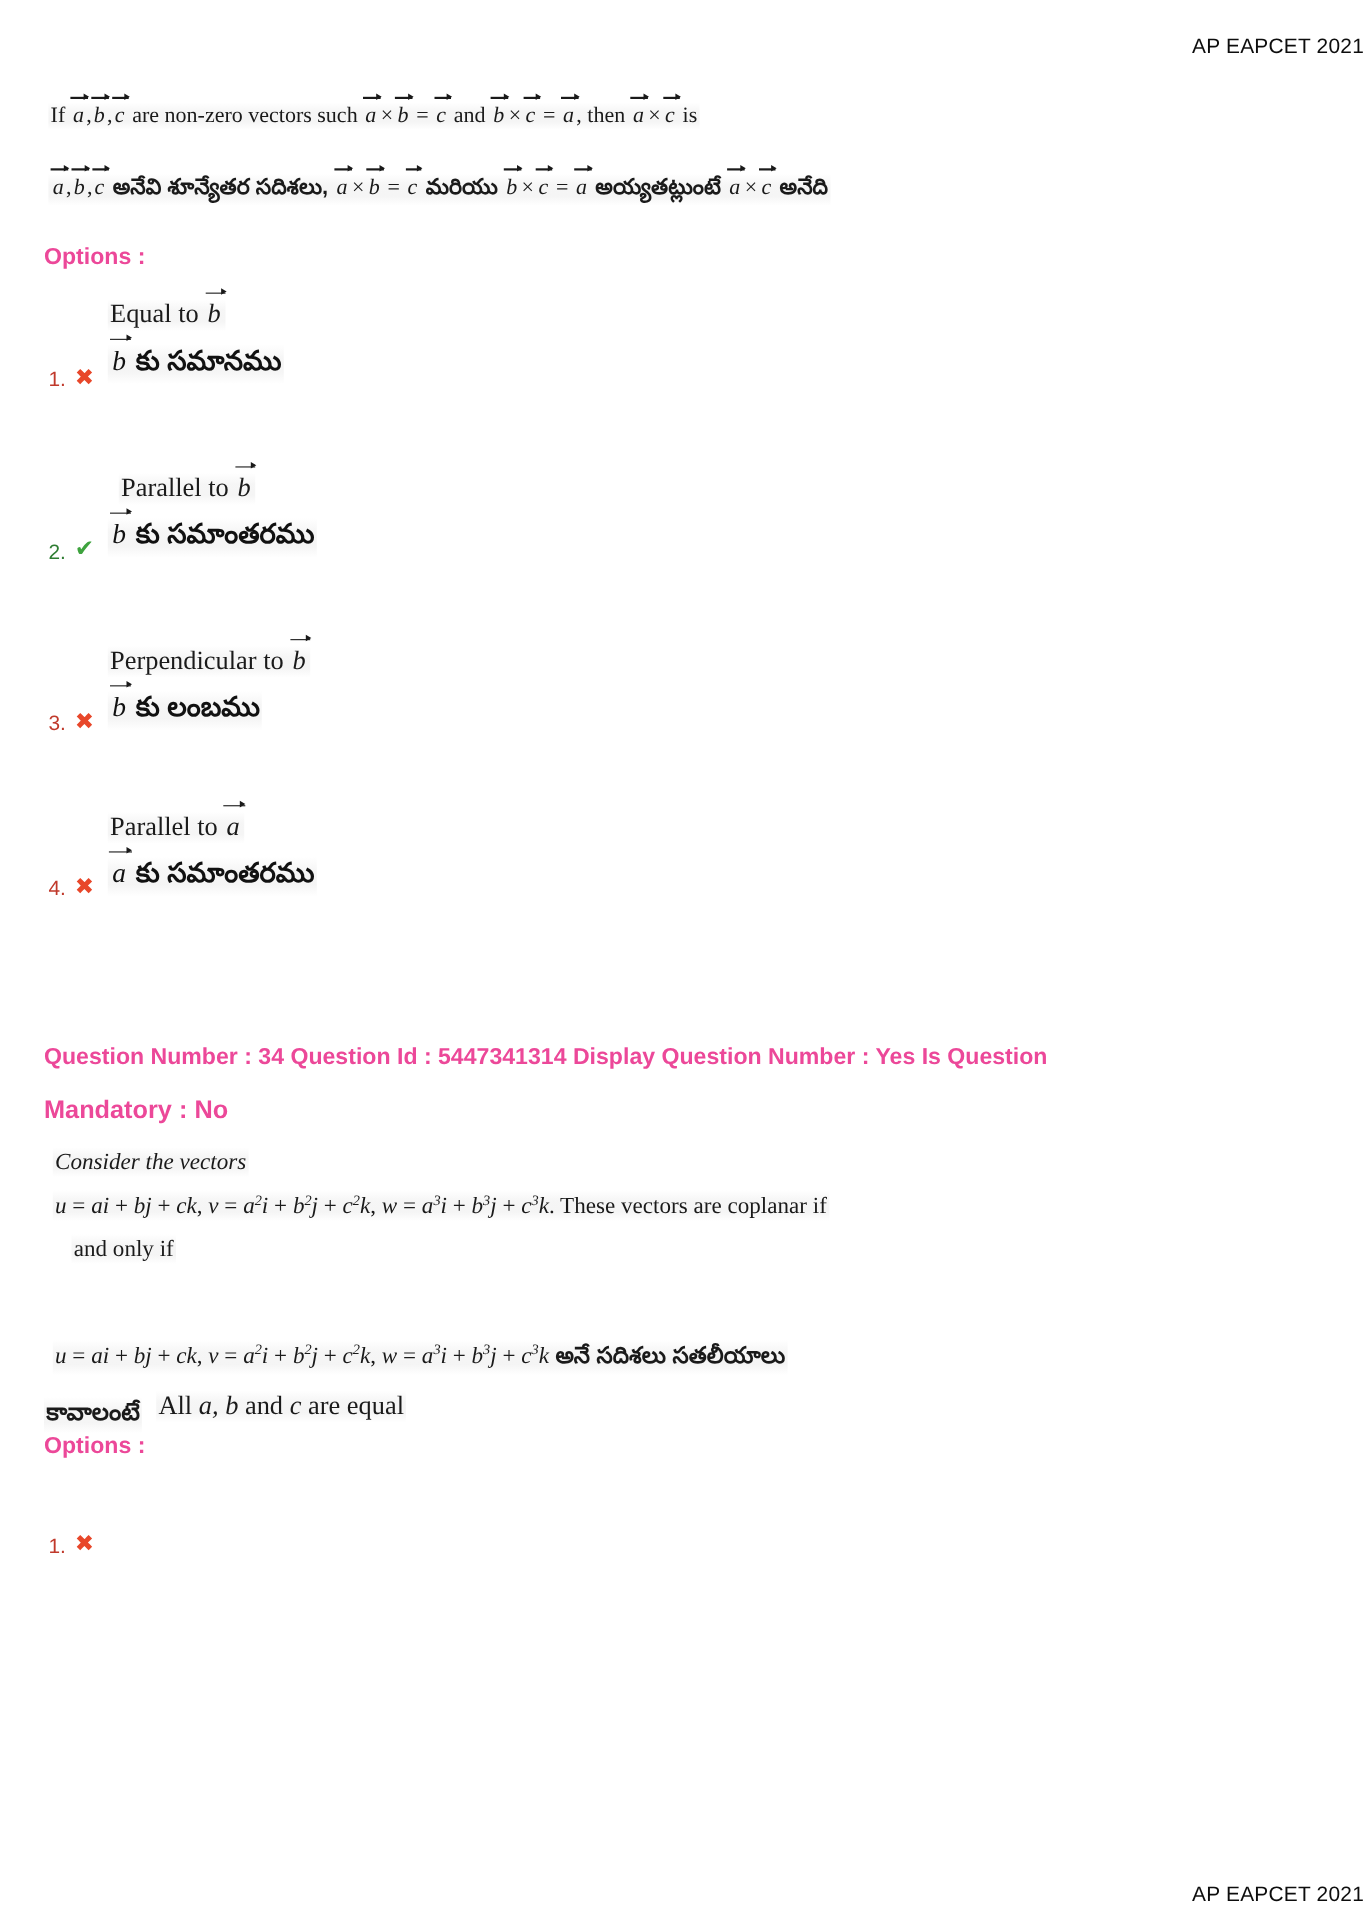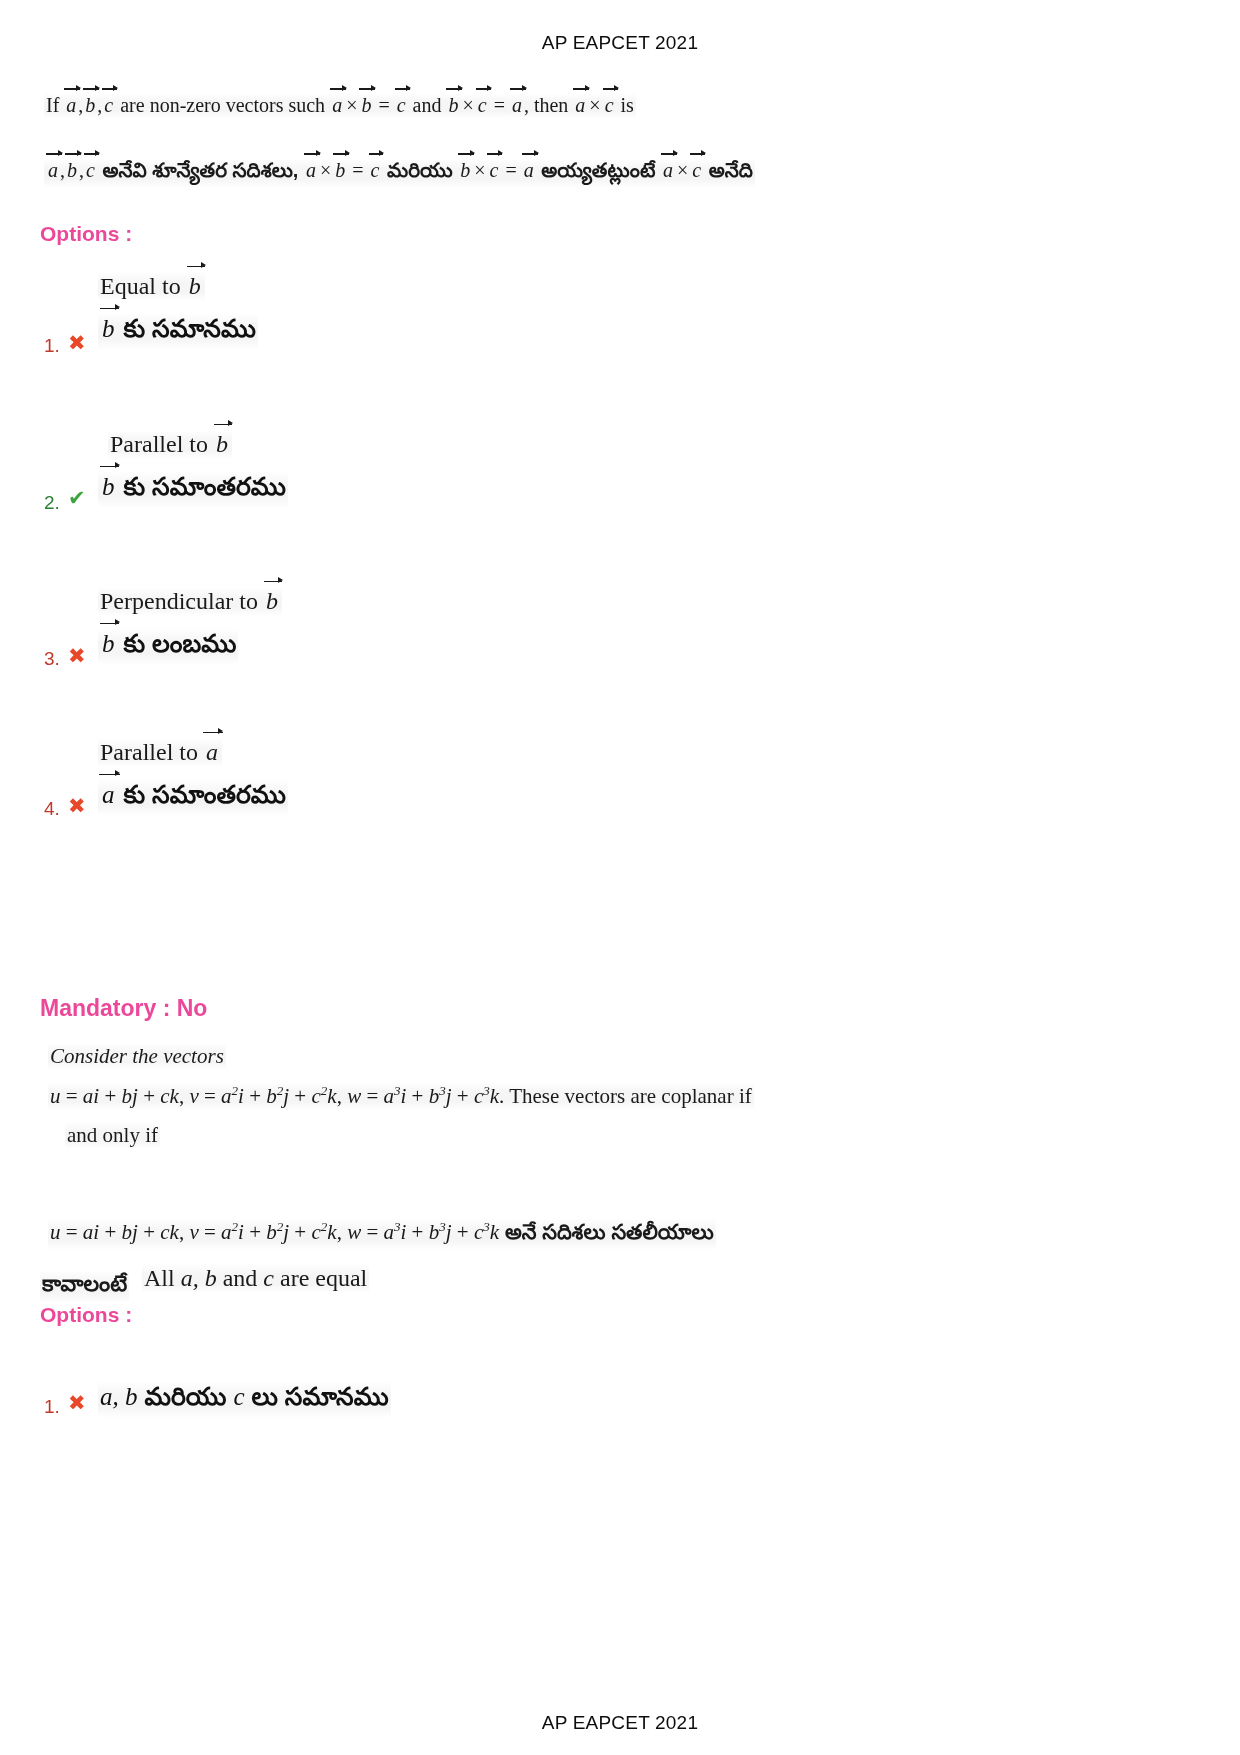--- a/index.html
+++ b/index.html
@@ -21,21 +21,21 @@
     width: 1240px;
     height: 1755px;
     background: #fff;
   }
 
   
   .running-head {
     position: absolute;
     left: 0;
     width: 1240px;
-    text-align: center;
+    text-align: right;
     font-family: "Liberation Sans", sans-serif;
     font-size: 19px;
     letter-spacing: 0.2px;
     color: #0d0d0d;
   }
   .running-head.top { top: 32px; }
   .running-head.bottom { top: 1712px; }
 
   
   .scan {
@@ -183,20 +183,21 @@
 
   <div class="opt-num wrong" style="left:44px; top:798px;">4.</div>
   <div class="mark cross" style="left:68px; top:796px;">✖</div>
   <div class="opt-en scan-blk" style="left:98px; top:738px;">
     <span>Parallel to </span><span class="vec wide">a</span>
   </div>
   <div class="opt-te scan-blk" style="left:98px; top:779px;">
     <span class="vec wide" style="font-family:'Liberation Serif',serif;">a</span><span class="tel"> కు సమాంతరము</span>
   </div>
 
+  <div class="bold-label" style="left:40px; top:949px; font-size:21px;">Question Number : 34 Question Id : 5447341314 Display Question Number : Yes Is Question</div>
   <div class="bold-label" style="left:40px; top:995px; font-size:23px;">Mandatory : No</div>
 
   <div class="scan scan-blk" style="left:48px; top:1043px; font-size:21px;font-style:italic;">Consider the vectors</div>
 
   <div class="scan scan-blk" style="left:48px; top:1082px; font-size:21px;">
     <span class="it">u</span><span> = </span><span class="it">ai</span><span> + </span><span class="it">bj</span><span> + </span><span class="it">ck</span><span>, </span><span class="it">v</span><span> = </span><span class="it">a</span><sup class="pw">2</sup><span class="it">i</span><span> + </span><span class="it">b</span><sup class="pw">2</sup><span class="it">j</span><span> + </span><span class="it">c</span><sup class="pw">2</sup><span class="it">k</span><span>, </span><span class="it">w</span><span> = </span><span class="it">a</span><sup class="pw">3</sup><span class="it">i</span><span> + </span><span class="it">b</span><sup class="pw">3</sup><span class="it">j</span><span> + </span><span class="it">c</span><sup class="pw">3</sup><span class="it">k</span><span>. These vectors are coplanar if</span>
   </div>
 
   <div class="scan scan-blk" style="left:48px; top:1122px; font-size:21px;margin-left:17px;">and only if</div>
 
@@ -206,19 +207,16 @@
 
   <div class="scan scan-blk tel" style="left:40px; top:1270px; font-size:22px;">కావాలంటే</div>
 
   <div class="bold-label" style="left:40px; top:1303px; font-size:21px;">Options :</div>
 
   <div class="opt-num wrong" style="left:44px; top:1396px;">1.</div>
   <div class="mark cross" style="left:68px; top:1393px;">✖</div>
   <div class="opt-en scan-blk" style="left:98px; top:1264px;margin-left:44px;">
     <span>All </span><span class="it">a, b</span><span> and </span><span class="it">c</span><span> are equal</span>
   </div>
-  <div class="opt-te scan-blk" style="left:98px; top:1381px;">
-    <span class="it" style="font-family:'Liberation Serif',serif;">a, b</span><span class="tel"> మరియు </span><span class="it" style="font-family:'Liberation Serif',serif;">c</span><span class="tel"> లు సమానము</span>
-  </div>
 
   <div class="running-head bottom">AP EAPCET 2021</div>
 
 </div>
 
 </body></html>

